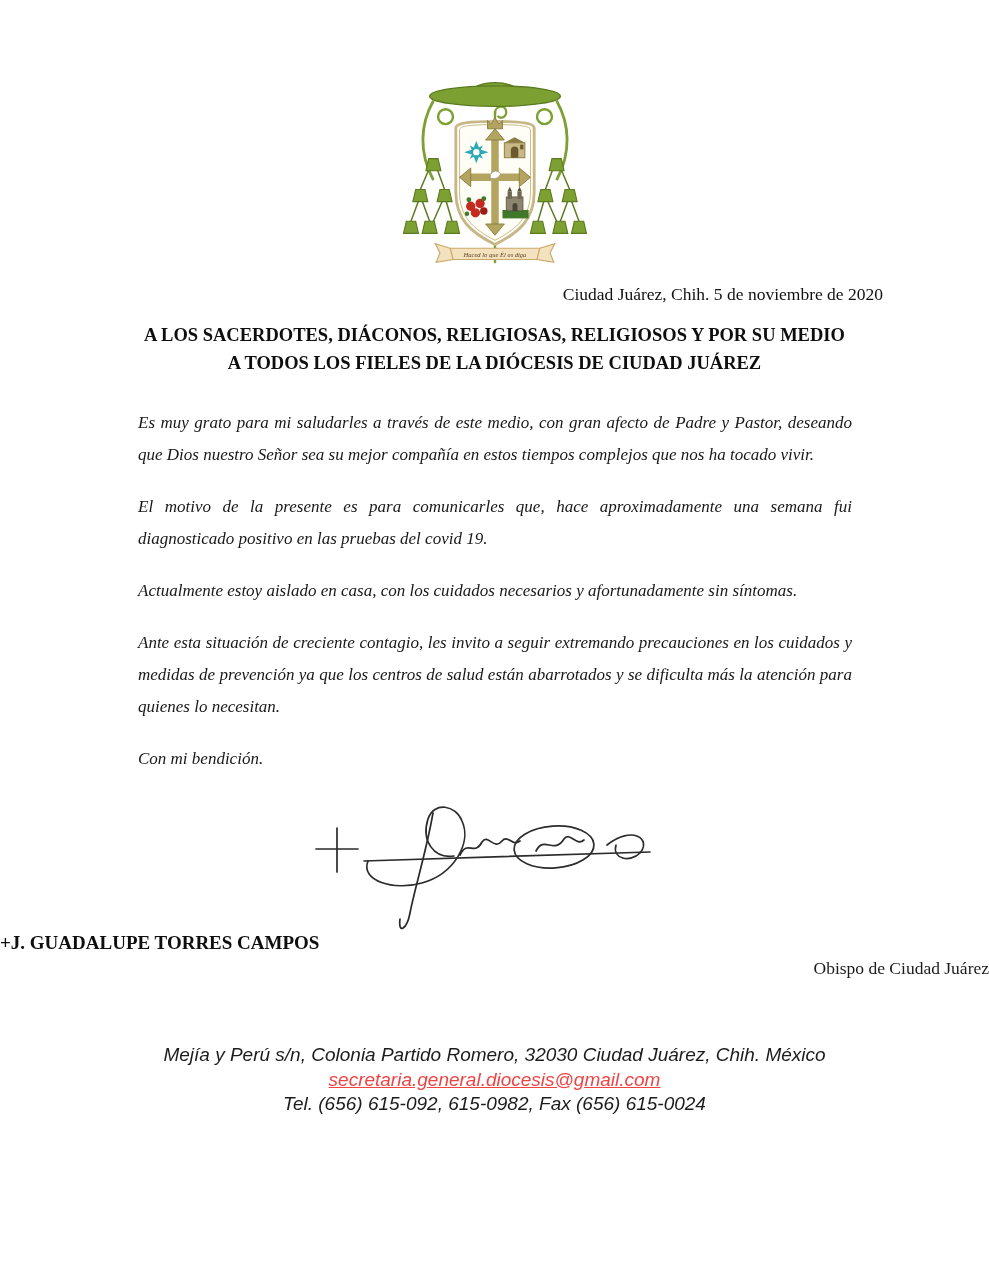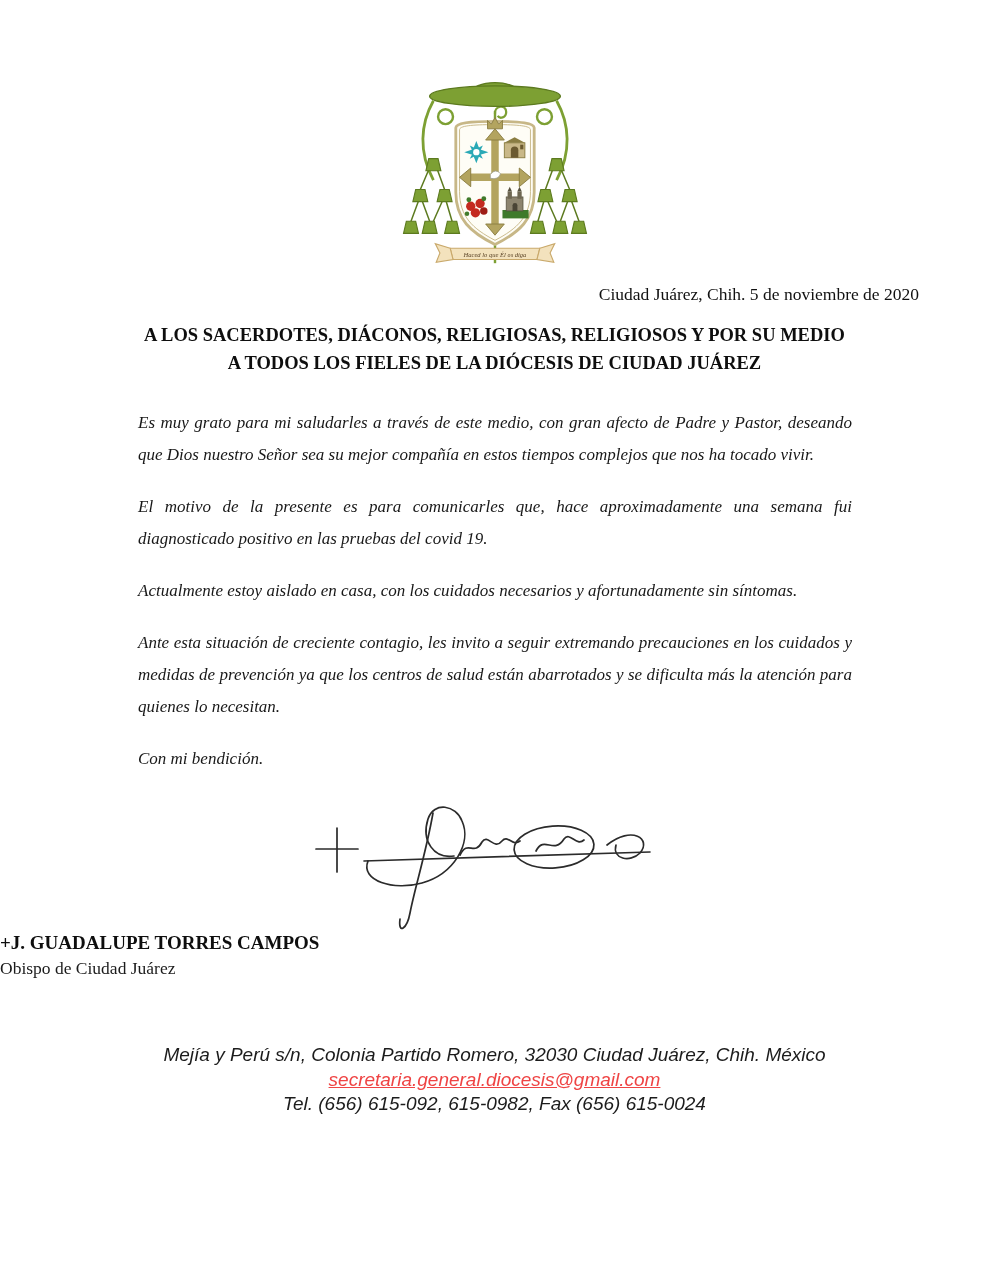--- a/index.html
+++ b/index.html
@@ -12,21 +12,21 @@
     color:#1b1b1b;
     overflow:hidden;
   }
   .crest-wrap{
     width:196px;
     margin:70px auto 0 auto;
   }
   .crest-wrap svg{display:block;width:196px;height:196px;}
   .date-line{
     margin-top:16px;
-    padding-right:70px;
+    padding-right:106px;
     text-align:right;
     font-size:17.5px;
     line-height:24px;
     color:#111;
   }
   .heading{
     width:710px;
     margin:15px auto 0 auto;
     text-align:center;
     font-weight:bold;
@@ -52,21 +52,21 @@
   .sig-name{
     margin-top:-6px;
     text-align:left;
     font-weight:bold;
     font-size:19px;
     line-height:24px;
     color:#0e0e0e;
   }
   .sig-title{
     margin-top:2px;
-    text-align:left;
+    text-align:right;
     font-size:17.5px;
     line-height:22px;
   }
   .footer{
     margin-top:64px;
     text-align:center;
     font-family:"Liberation Sans", sans-serif;
     font-style:italic;
     font-size:19px;
     line-height:24.5px;

